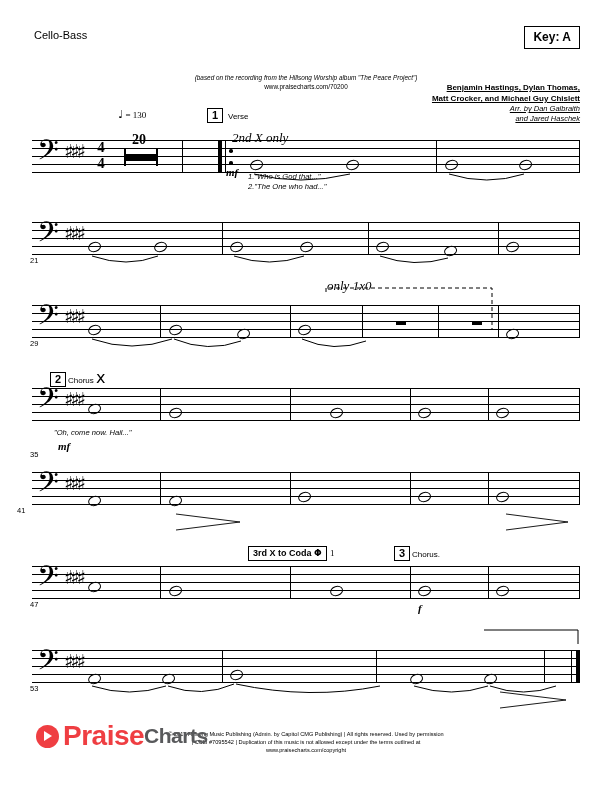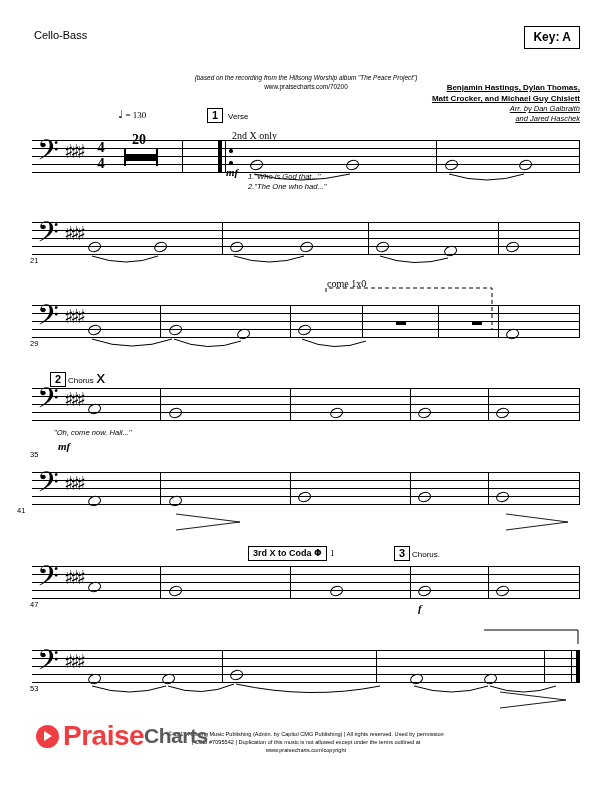--- a/index.html
+++ b/index.html
@@ -224,21 +224,22 @@
   }
   .lyric {
     position: absolute;
     font-size: 7.6px;
     font-style: italic;
     font-family: "Liberation Sans", sans-serif;
     white-space: nowrap;
   }
   .text-mark {
     position: absolute;
-    font-size: 10px;
+    font-size: 13px;
+    font-style: italic;
     font-family: "Liberation Serif", serif;
     white-space: nowrap;
   }
   .meas-num {
     position: absolute;
     font-size: 7.5px;
     font-family: "Liberation Sans", sans-serif;
   }
   .dyn {
     position: absolute;
@@ -413,21 +414,21 @@
     <div class="barline" style="right:0px;"></div>
 
     <svg class="overlay" width="548" height="40">
       <path d="M60 34 Q 95 46 126 34" stroke="#000" fill="none" stroke-width="1"></path>
       <path d="M202 34 Q 238 46 272 34" stroke="#000" fill="none" stroke-width="1"></path>
       <path d="M348 34 Q 382 46 416 36" stroke="#000" fill="none" stroke-width="1"></path>
     </svg>
   </div>
   <div class="meas-num" style="left:30px; top:256px;">21</div>
 
-  <div class="text-mark" style="left:327px; top:278px;">come 1x0</div>
+  <div class="text-mark" style="left:327px; top:278px;">only 1x0</div>
   <svg class="overlay" style="left:0;top:0;" width="612" height="792">
     <path d="M326 292 L326 288 L492 288 L492 330" stroke="#000" fill="none" stroke-width="1" stroke-dasharray="4,3"></path>
   </svg>
 
   <div class="system" style="top:305px;">
     <div class="staff-lines">
         <i></i>
         <i></i>
         <i></i>
         <i></i>

